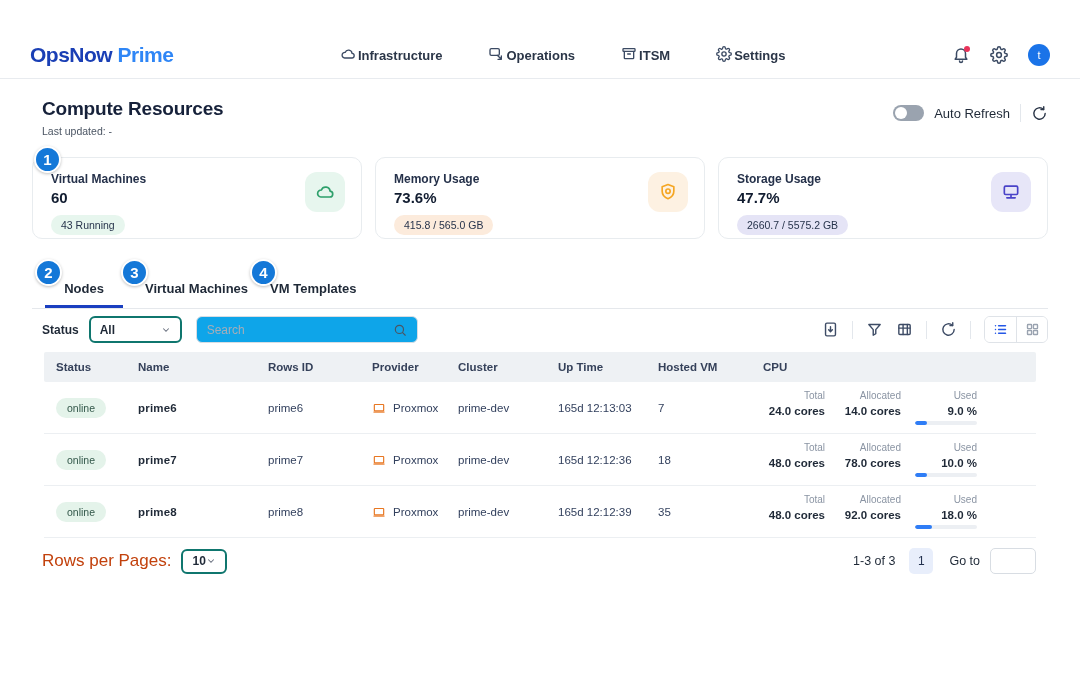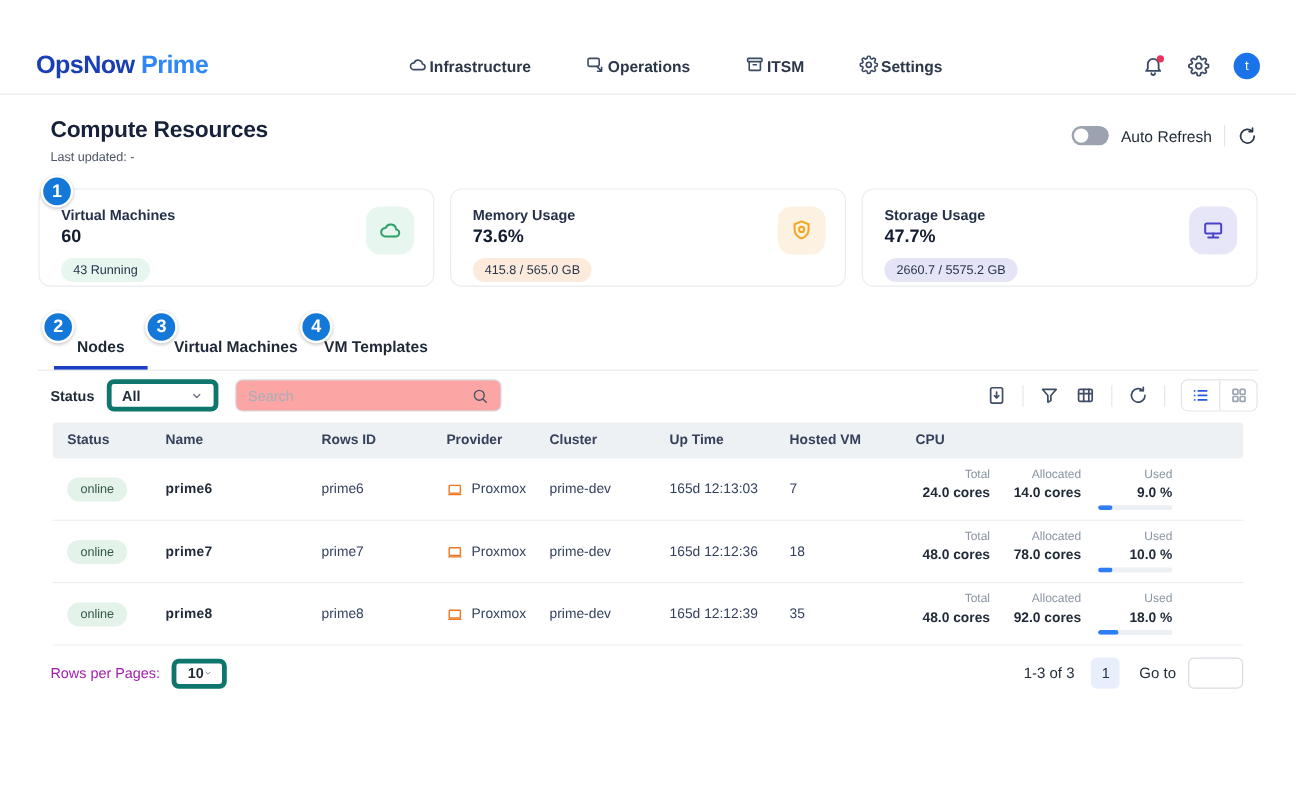--- a/index.html
+++ b/index.html
@@ -55,27 +55,27 @@
   
   .tabs { position:absolute; top:243px; left:32px; right:32px; border-bottom:1px solid #e5e8ec;
           display:flex; padding-left:13px; }
   .tab { padding:6px 0 9px; margin-right:22px; min-width:78px; text-align:center; font-size:13px;
          color:#1f2937; font-weight:600; cursor:pointer; border-bottom:3px solid transparent; }
   .tab.active { border-bottom-color:#1a3fc0; }
 
   
   .toolbar { position:absolute; top:284px; left:32px; right:32px; height:27px; display:flex; align-items:center; }
   .tb-label { font-size:12px; font-weight:600; color:#1f2937; margin:0 10px 0 10px; }
-  .select { height:27px; border:4px solid #0f766e; border-radius:6px; background:#fff; display:flex;
+  .select { height:27px; border:2px solid #0f766e; border-radius:6px; background:#fff; display:flex;
             align-items:center; justify-content:space-between; padding:0 9px; cursor:pointer; }
   .status-select { width:93px; }
   .select-val { font-size:12px; font-weight:600; color:#1f2937; }
   .chev { width:10px; height:10px; stroke:#6b7280; }
   .search-box { margin-left:14px; width:222px; height:27px; border:1px solid #d8dde3; border-radius:6px;
-                display:flex; align-items:center; padding:0 10px; background:#fca5a5; }
+                display:flex; align-items:center; padding:0 10px; background:#0ea5e9; }
   .search-box input { flex:1; border:none; outline:none; font-size:12px; color:#1f2937;
                       font-family:"Liberation Sans",sans-serif; background:transparent; }
   .search-box input::placeholder { color:#a6adb8; }
   .search-box svg { width:14px; height:14px; stroke:#4b5563; }
   .tb-spacer { flex:1; }
   .tb-icons { display:flex; align-items:center; gap:13px; }
   .tb-icons .tbi { width:17px; height:17px; cursor:pointer; }
   .tb-icons .tbi svg { width:17px; height:17px; stroke:#3e4c66; }
   .seg { display:flex; border:1px solid #dfe3e8; border-radius:6px; overflow:hidden; height:27px; }
   .seg-cell { width:31px; display:flex; align-items:center; justify-content:center; cursor:pointer; background:#fff; }
@@ -98,21 +98,21 @@
   .cpu-group { display:flex; gap:14px; padding-left:12px; }
   .cpu-cell { width:62px; display:flex; flex-direction:column; }
   .cpu-lab { font-size:10px; color:#8a94a3; text-align:right; }
   .cpu-val { font-size:11.5px; font-weight:bold; color:#1f2937; text-align:right; margin-top:4px; }
   .cpu-cell.used .cpu-val { text-align:right; }
   .bar { margin-top:4px; width:62px; height:4px; border-radius:2px; background:#eceff3; overflow:hidden; }
   .bar .fill { height:100%; border-radius:2px; background:#2f7df6; }
 
   
   .pager { position:absolute; top:516px; left:42px; right:44px; display:flex; align-items:center; }
-  .pager-label { font-size:12px; color:#a21caf; }
+  .pager-label { font-size:17px; color:#c2410c; }
   .rpp-select { width:46px; height:25px; margin-left:10px; }
   .pager-spacer { flex:1; }
   .range { font-size:12.5px; color:#1f2937; margin-right:14px; }
   .page-box { min-width:24px; height:26px; background:#e8eefb; border-radius:5px; color:#23314e; font-size:12px;
               display:flex; align-items:center; justify-content:center; padding:0 6px; cursor:pointer; }
   .goto-label { font-size:12.5px; color:#1f2937; margin:0 10px 0 16px; }
   .goto-input { width:46px; height:26px; border:1px solid #d8dde3; border-radius:5px; font-size:12px;
                 padding:0 6px; outline:none; font-family:"Liberation Sans",sans-serif; color:#1f2937; }
 </style>
 </head>

